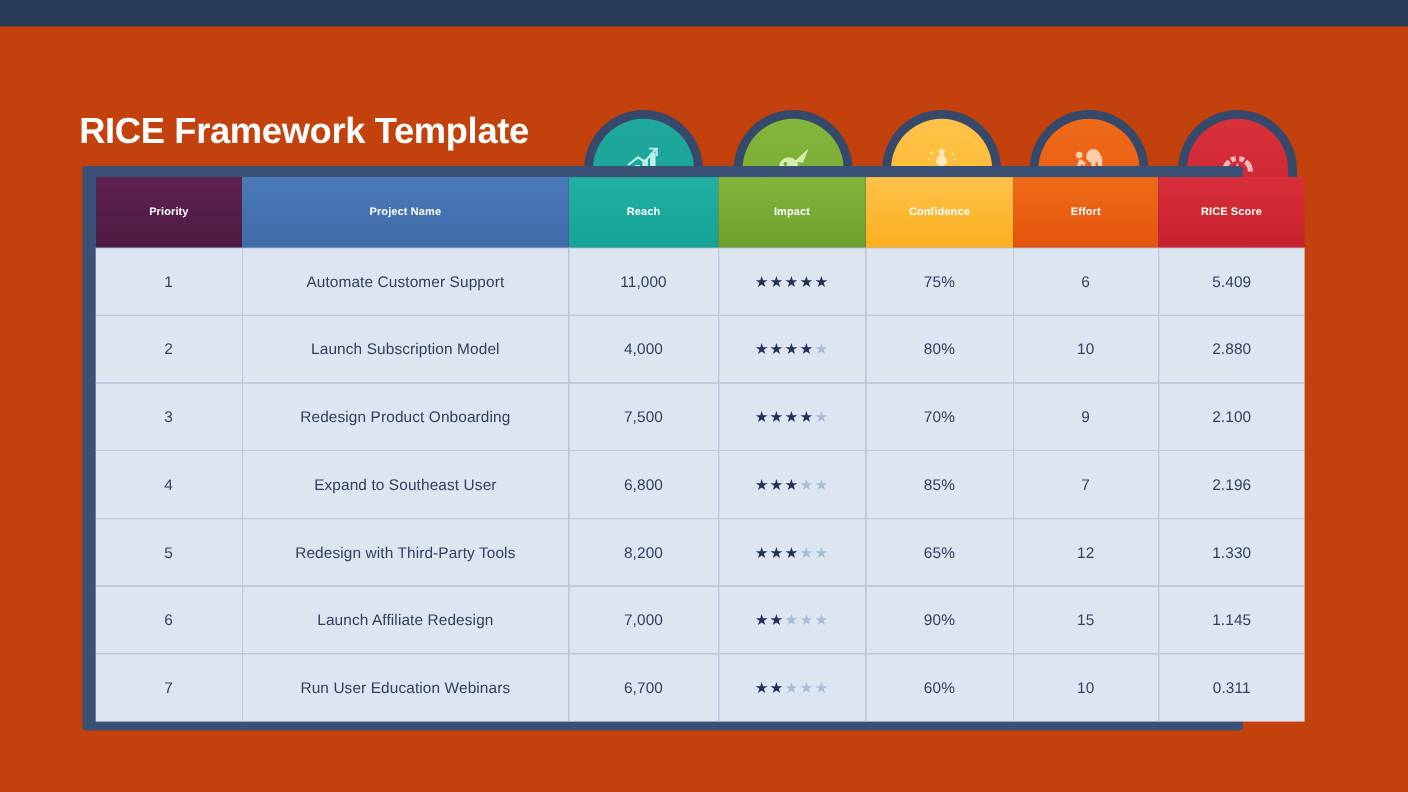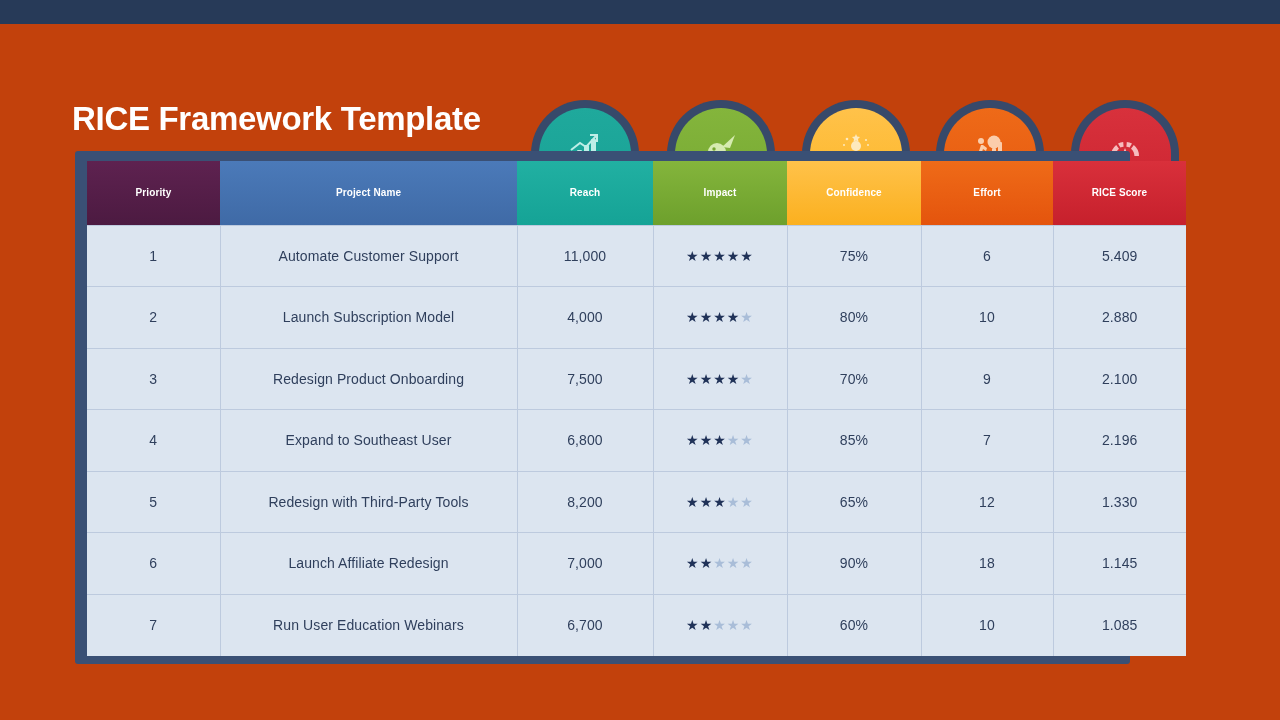--- a/index.html
+++ b/index.html
@@ -242,28 +242,28 @@
           <td>65%</td>
           <td>12</td>
           <td class="col-score">1.330</td>
         </tr>
         <tr>
           <td class="col-priority">6</td>
           <td>Launch Affiliate Redesign</td>
           <td>7,000</td>
           <td><span class="stars"><span class="on">★</span><span class="on">★</span><span class="off">★</span><span class="off">★</span><span class="off">★</span></span></td>
           <td>90%</td>
-          <td>18</td>
+          <td>15</td>
           <td class="col-score">1.145</td>
         </tr>
         <tr>
           <td class="col-priority">7</td>
           <td>Run User Education Webinars</td>
           <td>6,700</td>
           <td><span class="stars"><span class="on">★</span><span class="on">★</span><span class="off">★</span><span class="off">★</span><span class="off">★</span></span></td>
           <td>60%</td>
           <td>10</td>
-          <td class="col-score">1.085</td>
+          <td class="col-score">0.311</td>
         </tr>
       </tbody>
   </table>
 
 </div>
 
 </body></html>

